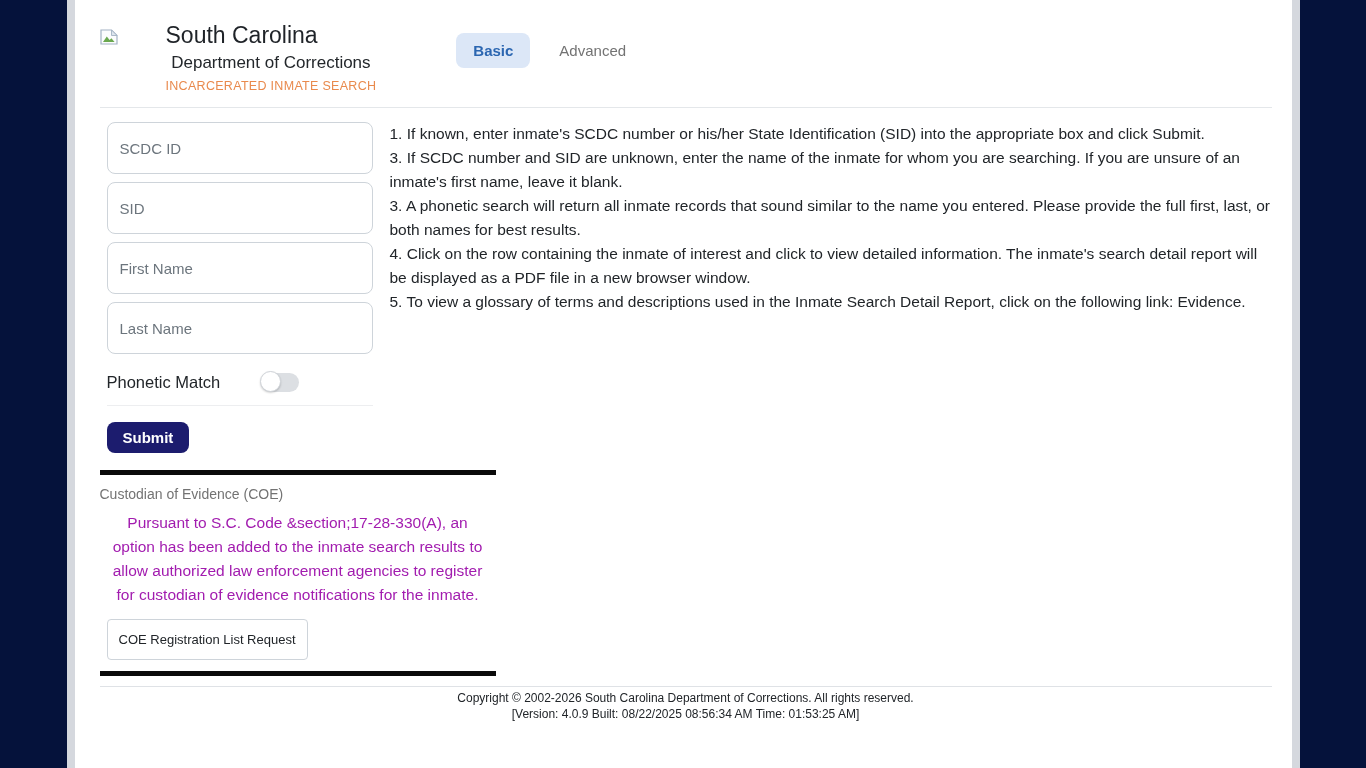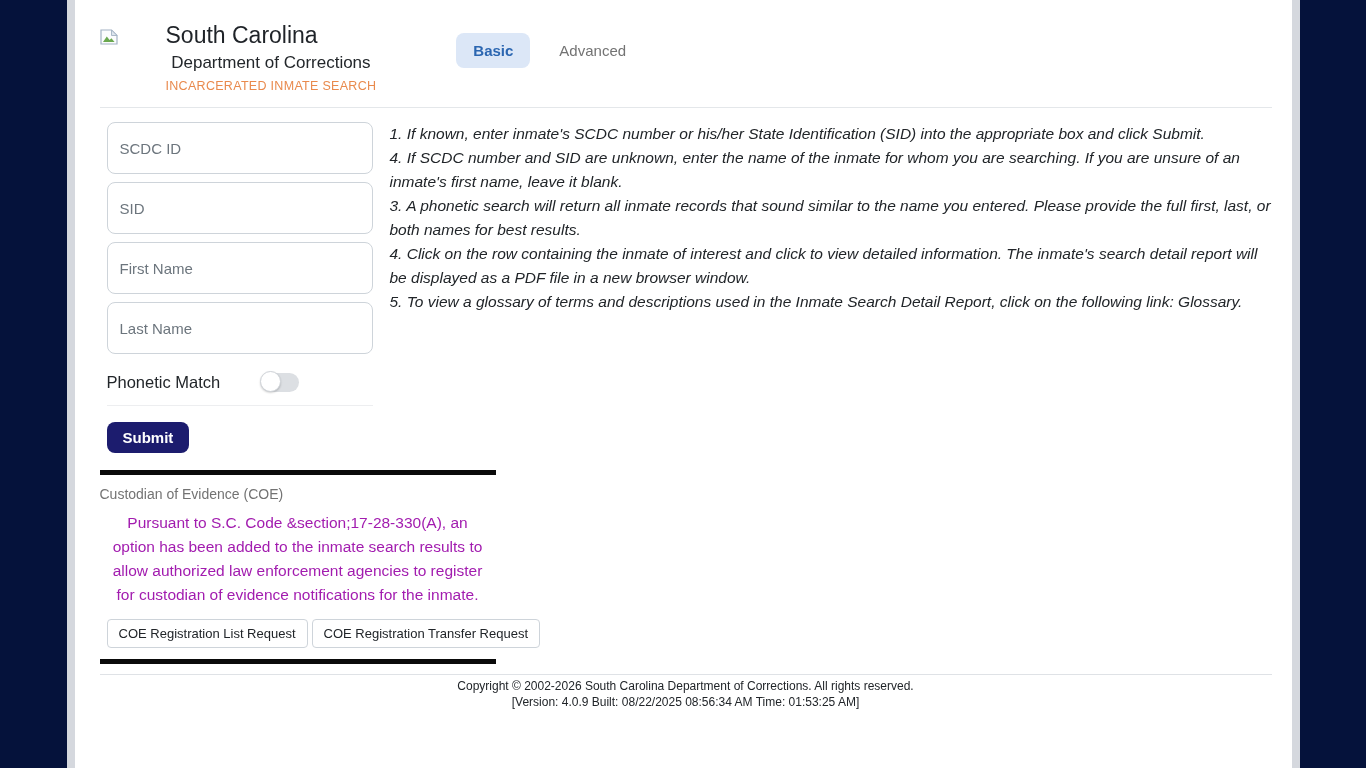--- a/index.html
+++ b/index.html
@@ -103,21 +103,20 @@
     border-radius: 8px;
     cursor: pointer;
   }
 
   .instructions {
     flex: 1;
     margin-left: 17px;
     font-size: 15.5px;
     line-height: 24px;
     color: #212529;
-    font-style: italic;
   }
   .instructions p { margin: 0; }
   .glossary-link { cursor: pointer; }
 
   
   .coe {
     width: 396px;
     margin-top: 17px;
     border-top: 5px solid #0a0a0a;
     border-bottom: 5px solid #0a0a0a;
@@ -135,21 +134,21 @@
     padding: 0 7px;
     font-size: 15.5px;
     line-height: 24px;
     color: #a21caf;
     text-align: center;
   }
   .coe-buttons { display: flex; gap: 4px; padding: 0 0 11px 7px; }
   .coe-btn {
     font-family: inherit;
     font-size: 13px;
-    padding: 6px 11px;
+    padding: 12px 11px;
     background: #ffffff;
     color: #212529;
     border: 1px solid #ced4da;
     border-radius: 4px;
     cursor: pointer;
     white-space: nowrap;
   }
 
   
   .footer {
@@ -202,33 +201,32 @@
           <span class="toggle">
             <span class="knob"></span>
           </span>
         </div>
 
         <button class="submit-btn">Submit</button>
       </div>
 
       <div class="instructions">
         <p>1. If known, enter inmate's SCDC number or his/her State Identification (SID) into the appropriate box and click Submit.</p>
-        <p>4. If SCDC number and SID are unknown, enter the name of the inmate for whom you are searching. If you are unsure of an inmate's first name, leave it blank.</p>
+        <p>3. If SCDC number and SID are unknown, enter the name of the inmate for whom you are searching. If you are unsure of an inmate's first name, leave it blank.</p>
         <p>3. A phonetic search will return all inmate records that sound similar to the name you entered. Please provide the full first, last, or both names for best results.</p>
         <p>4. Click on the row containing the inmate of interest and click to view detailed information. The inmate's search detail report will be displayed as a PDF file in a new browser window.</p>
-        <p><span>5. To view a glossary of terms and descriptions used in the Inmate Search Detail Report, click on the following link: </span><span class="glossary-link">Glossary.</span></p>
+        <p><span>5. To view a glossary of terms and descriptions used in the Inmate Search Detail Report, click on the following link: </span><span class="glossary-link">Evidence.</span></p>
       </div>
     </div>
 
     <div class="coe">
       <h2 class="coe-heading">Custodian of Evidence (COE)</h2>
       <p class="coe-body">Pursuant to S.C. Code &amp;section;17-28-330(A), an option has been added to the inmate search results to allow authorized law enforcement agencies to register for custodian of evidence notifications for the inmate.</p>
       <div class="coe-buttons">
         <button class="coe-btn">COE Registration List Request</button>
-        <button class="coe-btn">COE Registration Transfer Request</button>
       </div>
     </div>
 
     <div class="footer">
       <div>Copyright © 2002-2026 South Carolina Department of Corrections. All rights reserved.</div>
       <div>[Version: 4.0.9 Built: 08/22/2025 08:56:34 AM Time: 01:53:25 AM]</div>
     </div>
 
   </div>
 </div>

